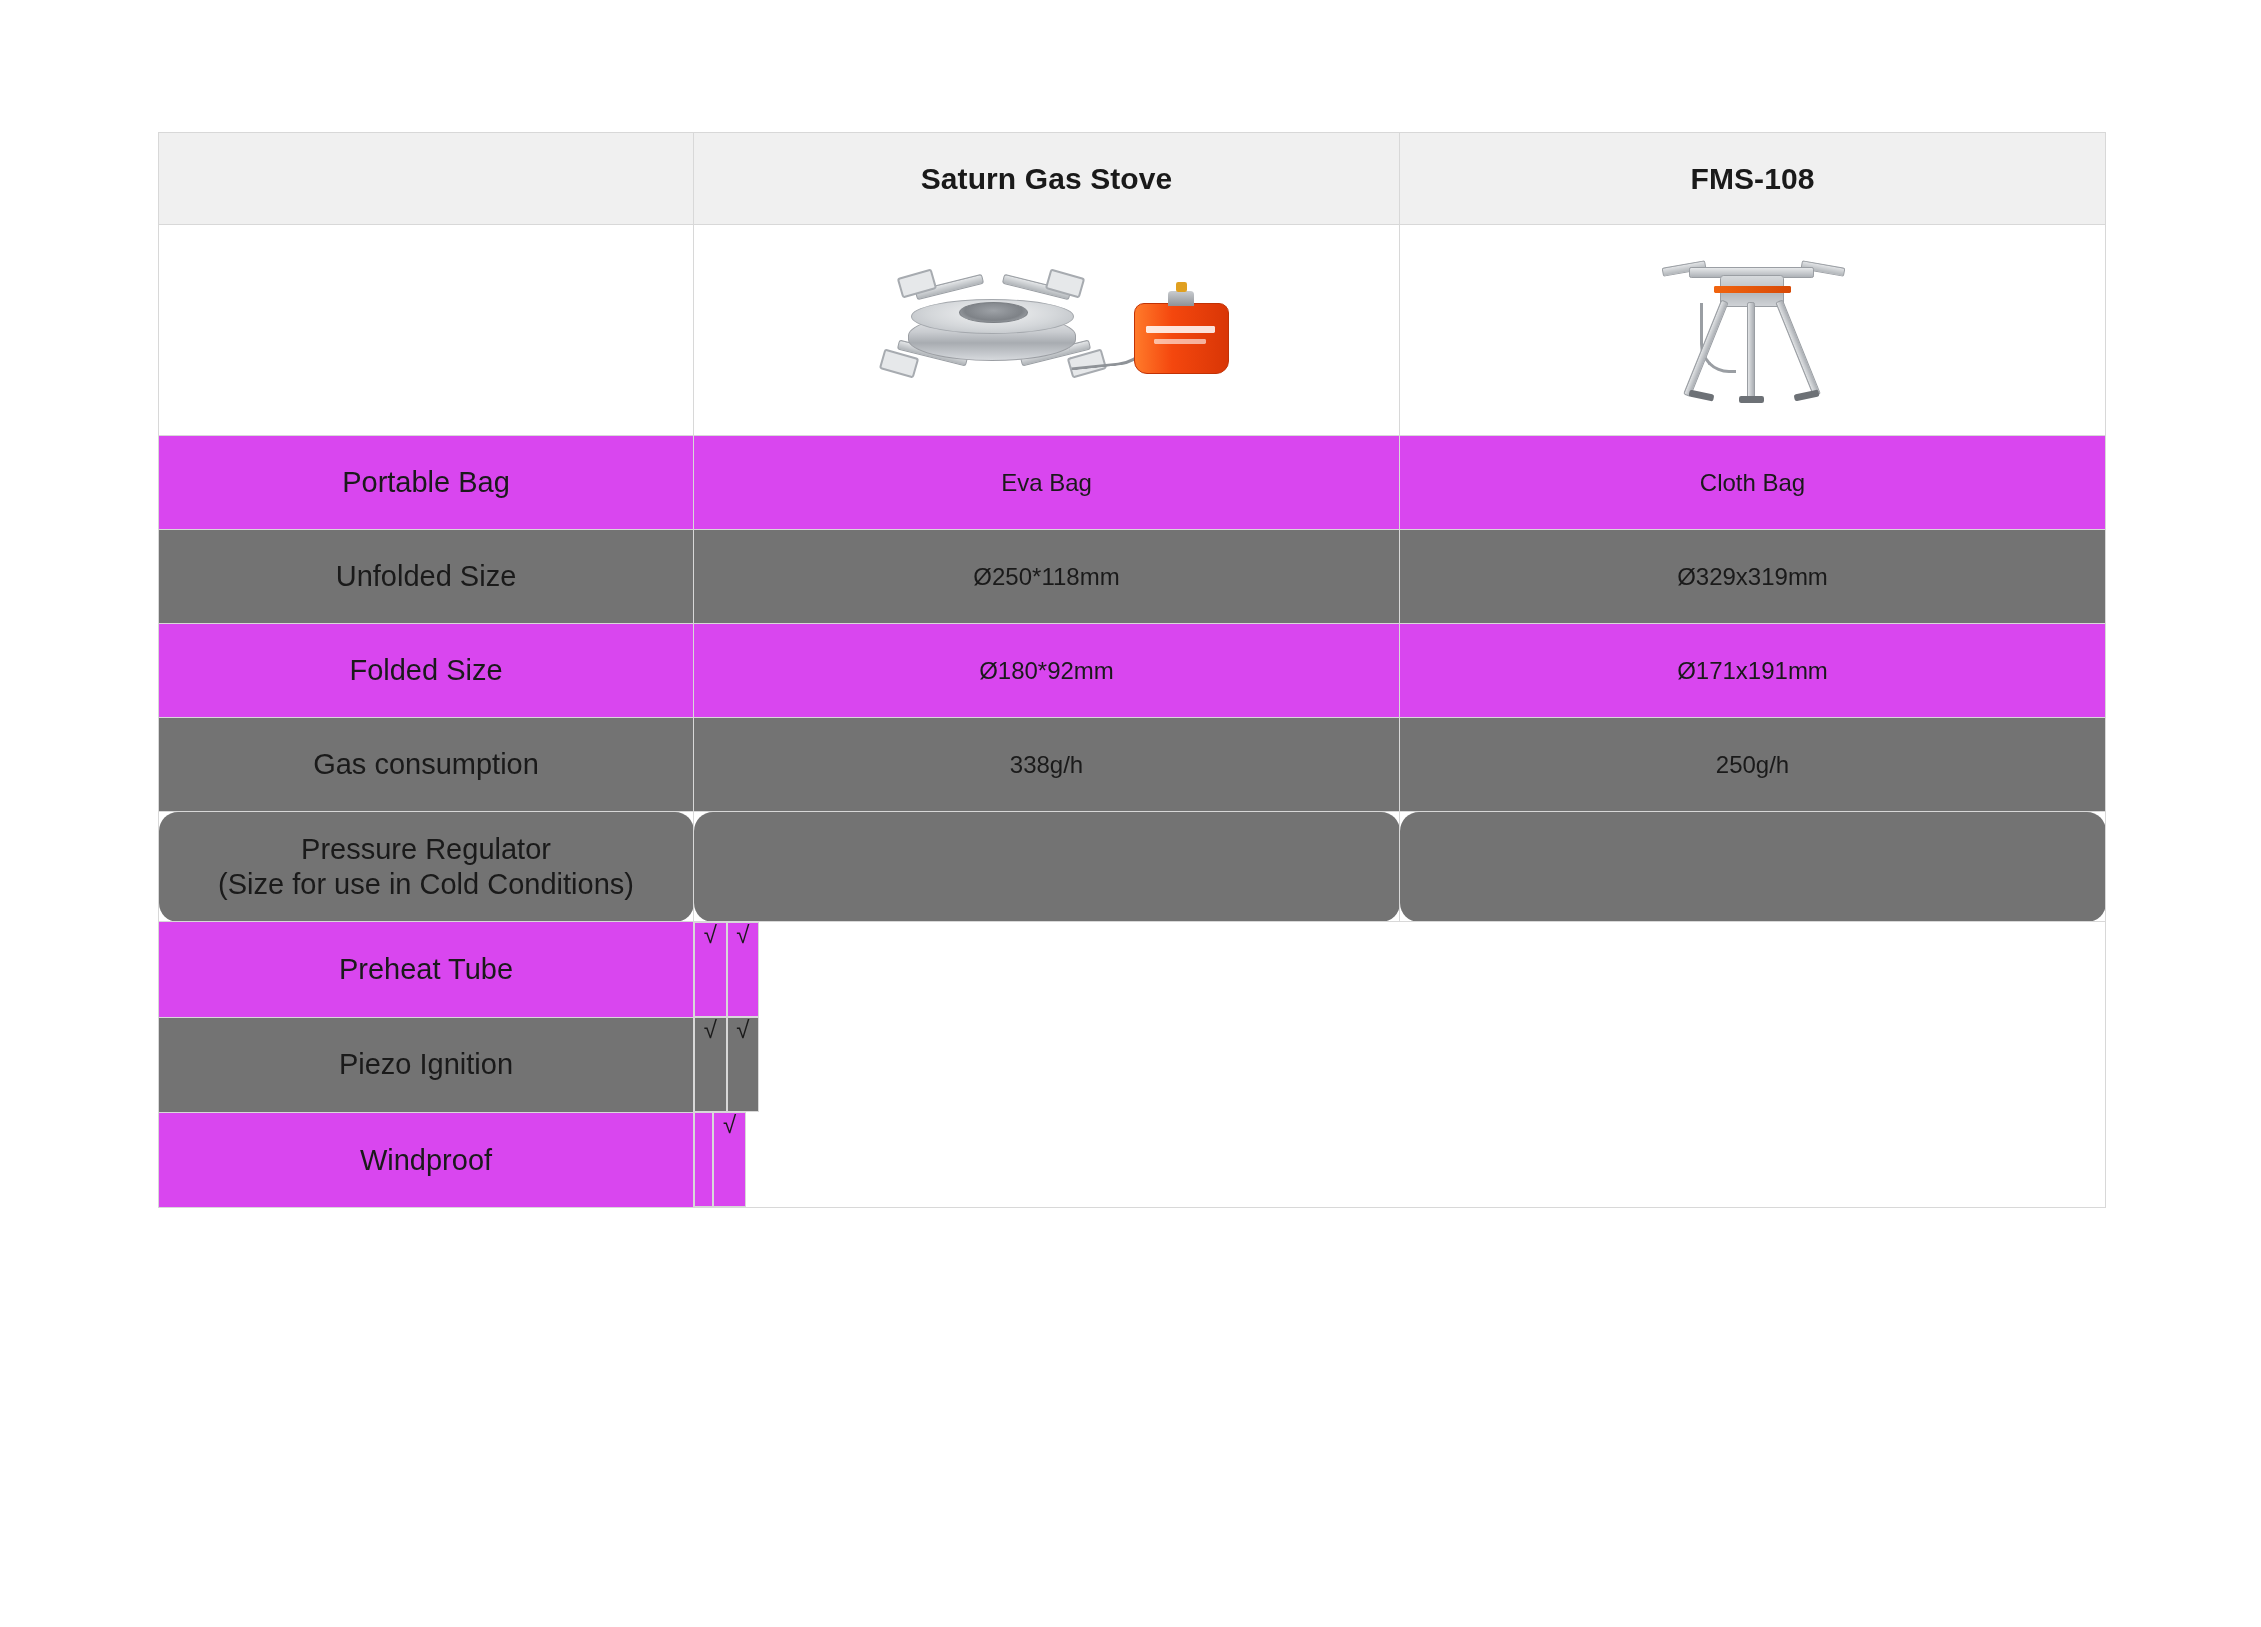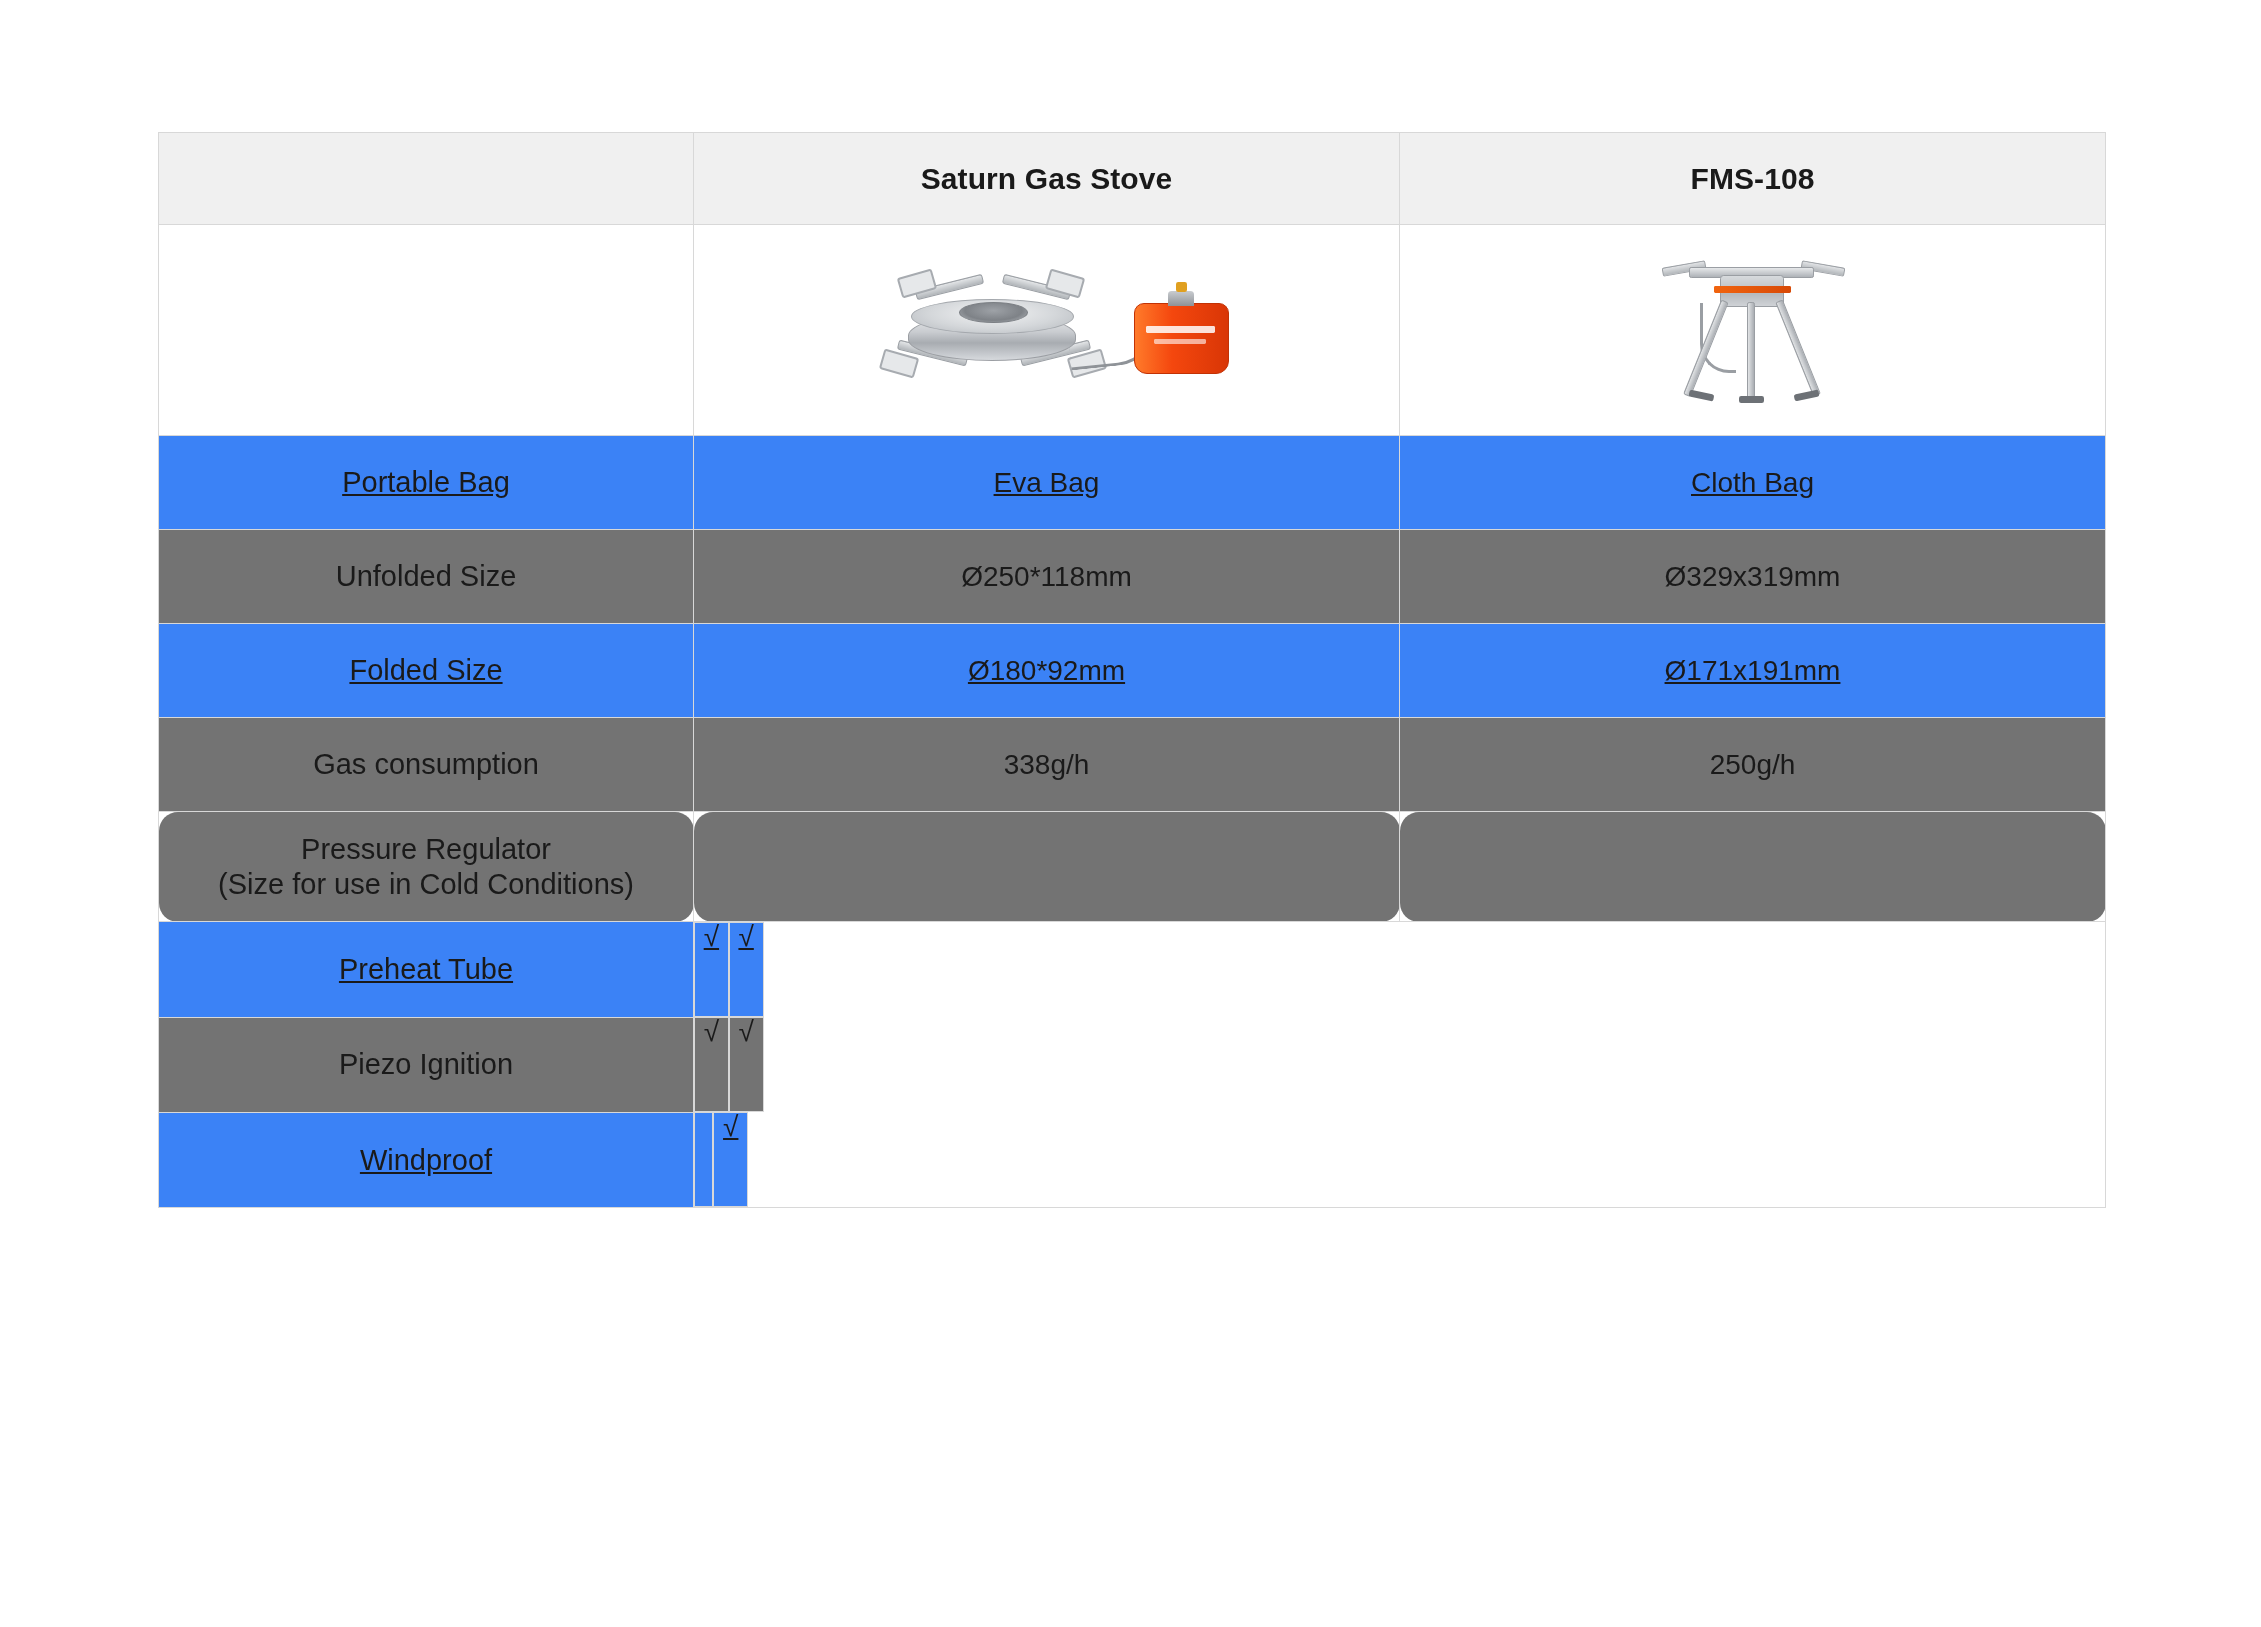--- a/index.html
+++ b/index.html
@@ -36,21 +36,21 @@
     border: 1.4px solid #d8d8d8;
     text-align: center;
     vertical-align: middle;
     padding: 0 8.7px;
     font-weight: normal;
   }
   col.c-label { width: 535px; }
   col.c-a { width: 706px; }
   col.c-b { width: 706px; }
 
-  tr.row-shade td { background: #3b82f6; text-decoration: underline; }
+  tr.row-shade td { background: #d946ef; }
   tr.row-plain td { background: #737373; }
 
   
   tr.header-row td {
     height: 91px;
     font-size: 30px;
     font-weight: bold;
     letter-spacing: 0.1px;
   }
   tr.header-row td.label-cell { background: #f0f0f0; }
@@ -62,21 +62,21 @@
     background: #ffffff;
   }
   tr.image-row td.label-cell { background: #ffffff; }
 
   td.label-cell {
     font-weight: bold;
     font-size: 29px;
     line-height: 1.18;
   }
   td.value-cell {
-    font-size: 28px;
+    font-size: 24px;
     font-weight: normal;
   }
   tr.spec-row td { height: 93px; }
   tr.spec-row.tall td { height: 109px; border-radius: 19px; }
 
   .check {
     font-size: 32px;
     line-height: 1;
     display: inline-block;
   }

